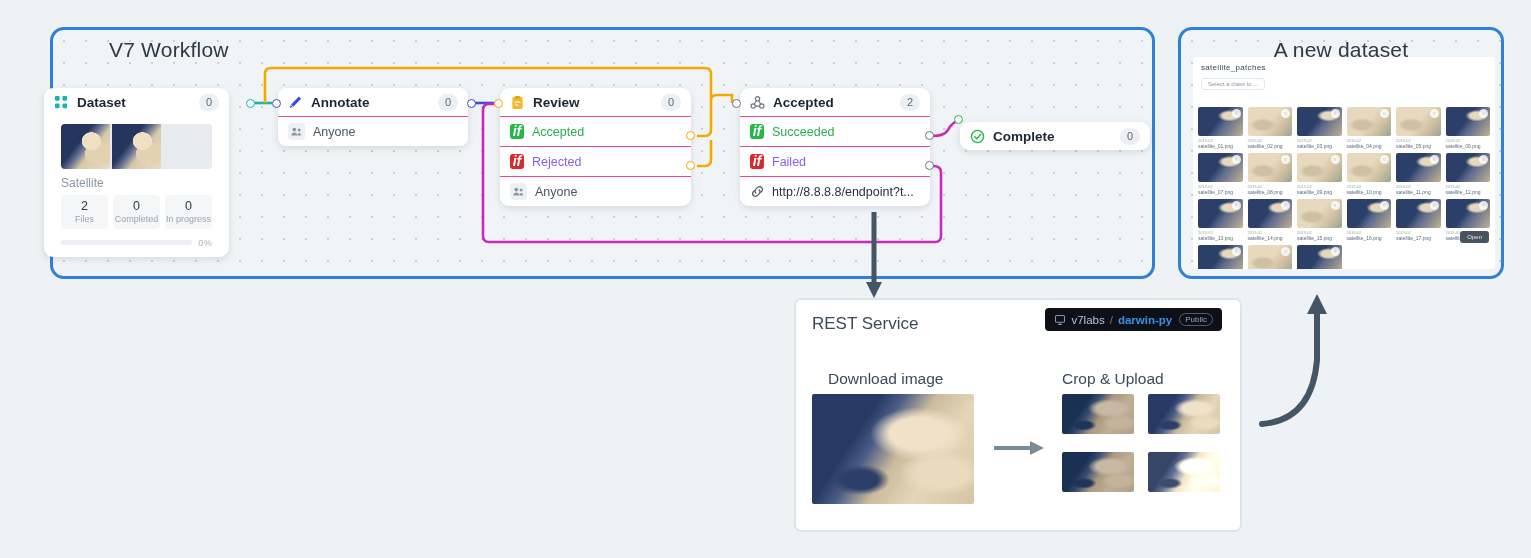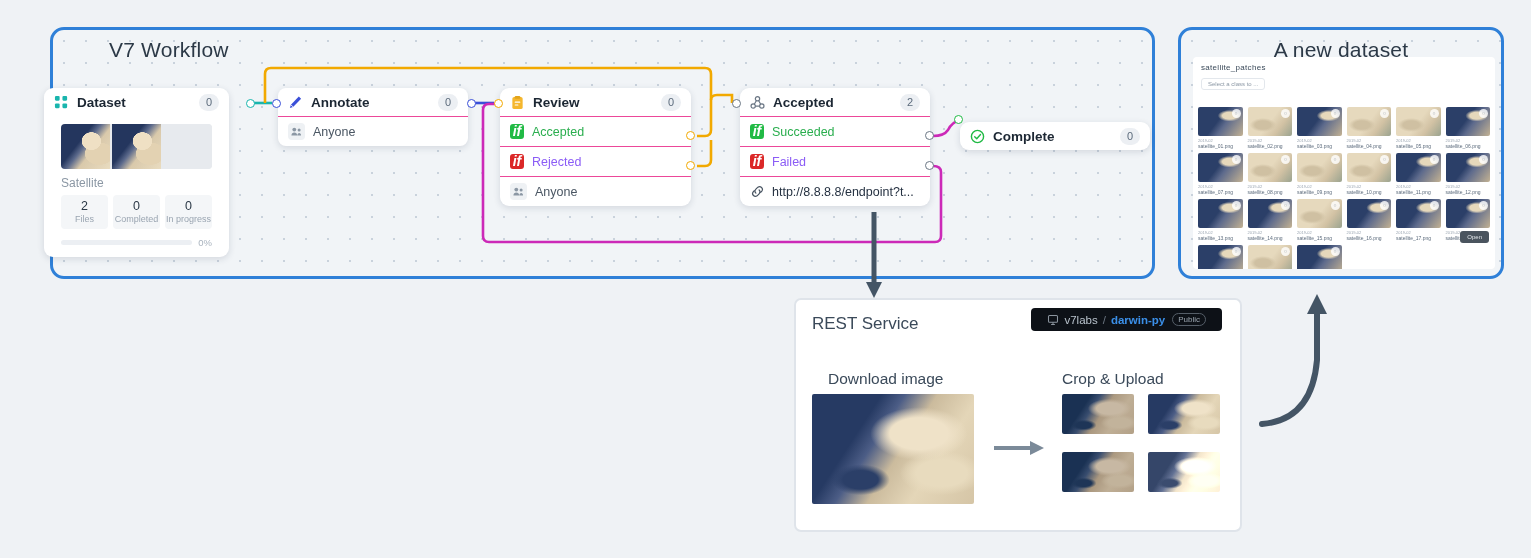--- a/index.html
+++ b/index.html
@@ -117,21 +117,21 @@
 
   
   #rest-panel {
     position: absolute; left: 794px; top: 298px; width: 448px; height: 234px;
     background: #fff; border: 2px solid #dfe4ea; border-radius: 7px;
   }
   #rest-title { position: absolute; left: 16px; top: 14px; font-size: 17px; color: #3b4a5a; }
   #gh-badge {
     position: absolute; right: 18px; top: 8px;
     background: #0d1117; border-radius: 4px;
-    padding: 5px 16px; display: flex; align-items: center; gap: 5px;
+    padding: 5px 9px; display: flex; align-items: center; gap: 5px;
     font-size: 11.5px; white-space: nowrap;
   }
   #gh-owner { color: #b9c3cd; }
   #gh-slash { color: #6c7682; }
   #gh-repo  { color: #3b8fe8; font-weight: bold; }
   #gh-vis {
     border: 1px solid #555e68; color: #9aa4ae; border-radius: 9px;
     font-size: 8px; padding: 1px 5px; margin-left: 2px; text-align: center;
   }
   .sub-label { position: absolute; font-size: 15.5px; color: #3b4a5a; }

